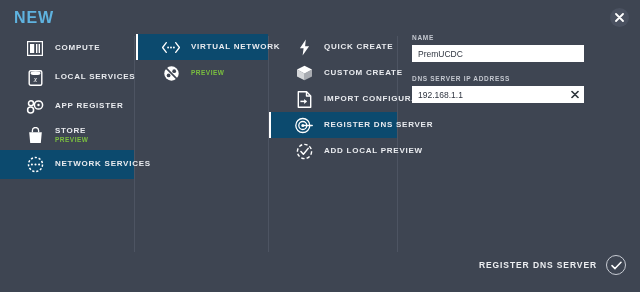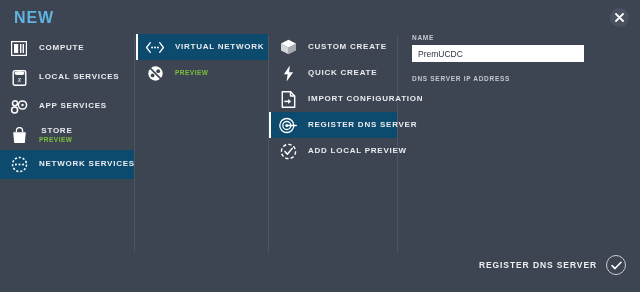--- a/index.html
+++ b/index.html
@@ -60,25 +60,24 @@
   #divider-1 { left: 134px; }
   #divider-2 { left: 268px; }
   #divider-3 { left: 397px; }
 
   
   .row {
     position: relative;
     display: flex;
     align-items: center;
     height: 26px;
-    padding-left: 8px;
+    padding-left: 24px;
     box-sizing: border-box;
     cursor: pointer;
     color: #e8eaee;
-    text-align: right;
   }
   .row .ico {
     width: 22px;
     height: 22px;
     flex: 0 0 22px;
     display: flex;
     align-items: center;
     justify-content: center;
     margin-right: 9px;
   }
@@ -244,21 +243,21 @@
       <svg width="19" height="16" viewBox="0 0 19 16">
         <g fill="none" stroke="#ffffff" stroke-width="1.5">
           <circle cx="12.5" cy="6" r="4.1"></circle>
           <circle cx="5" cy="4.2" r="2.5"></circle>
           <circle cx="4.6" cy="11" r="3"></circle>
         </g>
         <circle cx="12.5" cy="6" r="1.2" fill="#ffffff"></circle>
       </svg>
     </span>
     <span class="txtwrap">
-      <span class="label">APP SERVICES</span>
+      <span class="label">APP REGISTER</span>
     </span>
   </div>
 
   <div class="row tall">
     <span class="ico">
       <svg width="15" height="17" viewBox="0 0 15 17">
         <path d="M4.4 5.2 V3.6 a3.1 3.1 0 0 1 6.2 0 V5.2" fill="none" stroke="#ffffff" stroke-width="1.3"></path>
         <path d="M1.2 5.2 H13.8 L12.8 16 H2.2 Z" fill="#ffffff"></path>
       </svg>
     </span>
@@ -314,39 +313,39 @@
       <span class="preview">PREVIEW</span>
     </span>
   </div>
 
 </div>
 
 <div class="col" id="col-actions">
 
   <div class="row">
     <span class="ico">
+      <svg width="11" height="17" viewBox="0 0 11 17">
+        <path d="M6.8 0.6 L0.9 9.3 H4.6 L3.6 16.4 L10.1 7.2 H6.1 Z" fill="#ffffff"></path>
+      </svg>
+    </span>
+    <span class="txtwrap">
+      <span class="label">QUICK CREATE</span>
+    </span>
+  </div>
+
+  <div class="row">
+    <span class="ico">
       <svg width="17" height="16" viewBox="0 0 17 16">
         <path d="M8.5 0.8 L16 4.6 L8.5 8.4 L1 4.6 Z" fill="#ffffff"></path>
         <path d="M1 4.6 L1 11.6 L8.5 15.3 L8.5 8.4 Z" fill="#ffffff" opacity="0.78"></path>
         <path d="M16 4.6 L16 11.6 L8.5 15.3 L8.5 8.4 Z" fill="#ffffff" opacity="0.55"></path>
       </svg>
     </span>
     <span class="txtwrap">
       <span class="label">CUSTOM CREATE</span>
-    </span>
-  </div>
-
-  <div class="row">
-    <span class="ico">
-      <svg width="11" height="17" viewBox="0 0 11 17">
-        <path d="M6.8 0.6 L0.9 9.3 H4.6 L3.6 16.4 L10.1 7.2 H6.1 Z" fill="#ffffff"></path>
-      </svg>
-    </span>
-    <span class="txtwrap">
-      <span class="label">QUICK CREATE</span>
     </span>
   </div>
 
   <div class="row">
     <span class="ico">
       <svg width="15" height="17" viewBox="0 0 15 17">
         <path d="M1.3 0.8 H9.6 L13.7 4.9 V16.2 H1.3 Z" fill="none" stroke="#ffffff" stroke-width="1.4" stroke-linejoin="round"></path>
         <path d="M9.5 1 V5 H13.6" fill="none" stroke="#ffffff" stroke-width="1.4" stroke-linejoin="round"></path>
         <path d="M3.4 10.4 H9.4" stroke="#ffffff" stroke-width="1.5"></path>
         <path d="M7.2 7.9 L9.9 10.4 L7.2 12.9" fill="#ffffff"></path>
@@ -389,20 +388,28 @@
 
   <div class="field">
     <div class="field-label">NAME</div>
     <div class="field-input">
       <input type="text" value="PremUCDC" style="">
     </div>
   </div>
 
   <div class="field">
     <div class="field-label">DNS SERVER IP ADDRESS</div>
+    <div class="field-input">
+      <input type="text" value="192.168.1.1" style="">
+      <span class="clear-btn">
+        <svg width="8" height="8" viewBox="0 0 8 8">
+          <path d="M1 1 L7 7 M7 1 L1 7" stroke="#32383f" stroke-width="1.7" stroke-linecap="round" fill="none"></path>
+        </svg>
+      </span>
+    </div>
   </div>
 
 </div>
 
 <div id="footer">
   <span id="footer-label">REGISTER DNS SERVER</span>
   <span id="confirm-button">
     <span>
       <svg width="11" height="9" viewBox="0 0 11 9">
         <path d="M1 4.6 L4 7.6 L10 1.2" fill="none" stroke="#ffffff" stroke-width="1.5" stroke-linecap="round" stroke-linejoin="round"></path>

